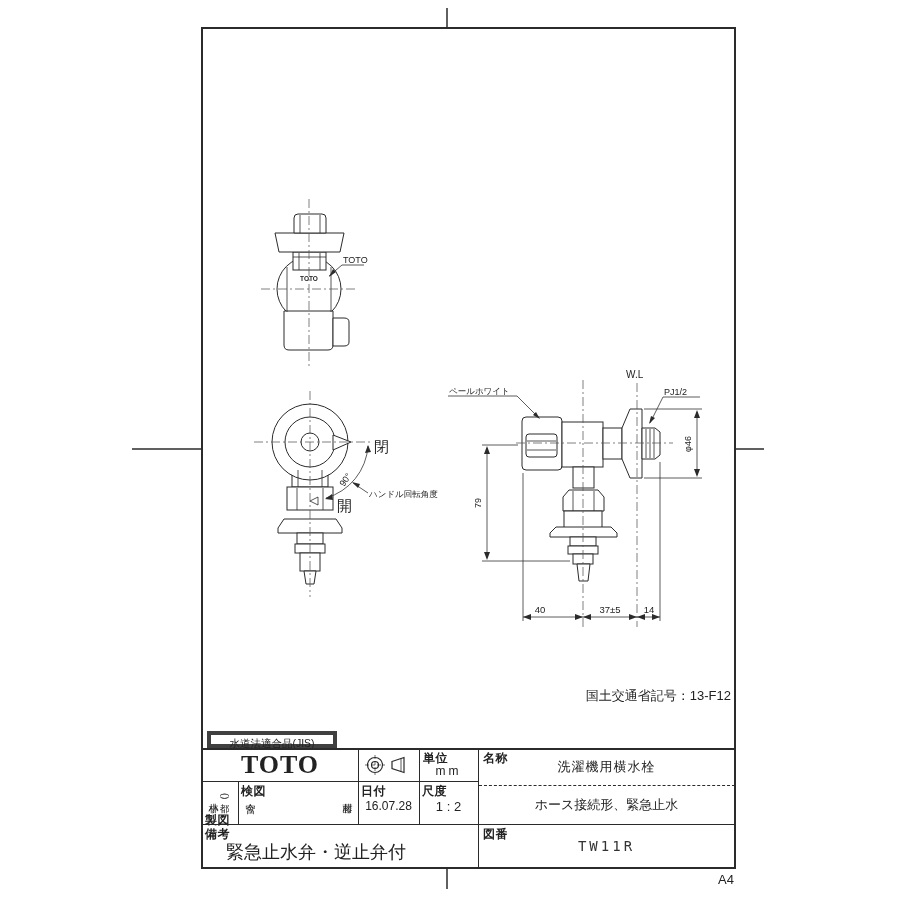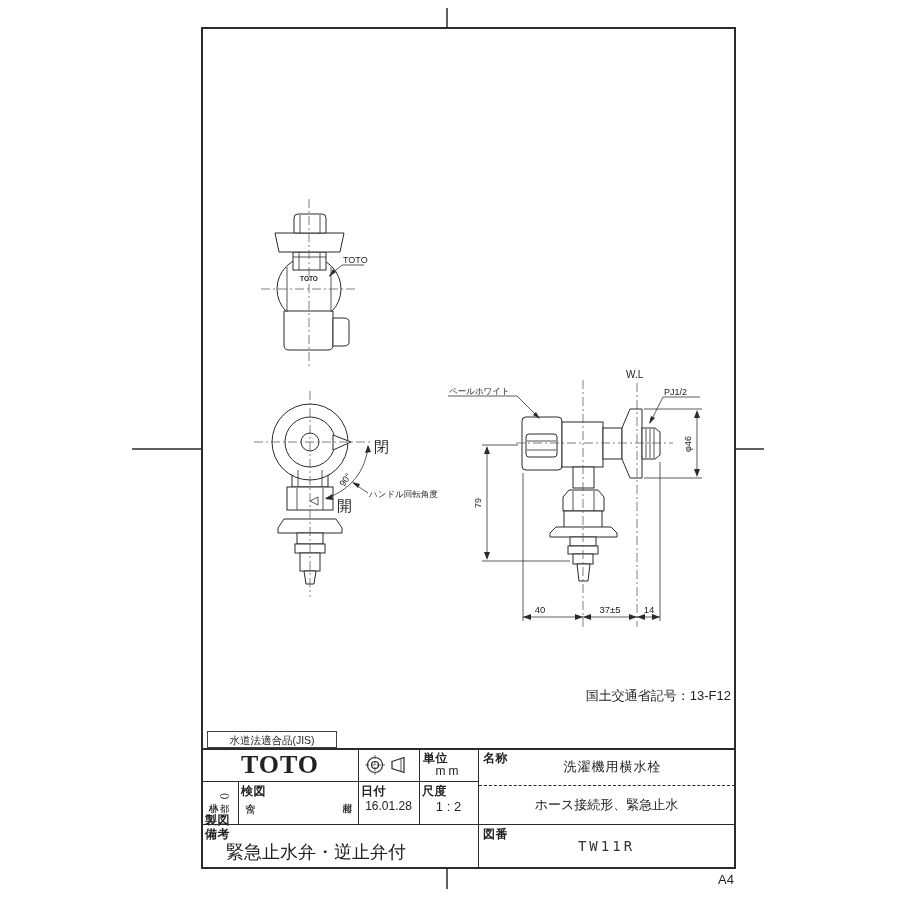--- a/index.html
+++ b/index.html
@@ -156,21 +156,21 @@
       <text x="540" y="613" text-anchor="middle" font-size="9.5">40</text>
       <text x="610" y="613" text-anchor="middle" font-size="9.5">37±5</text>
       <text x="649" y="613" text-anchor="middle" font-size="9.5">14</text>
     </g>
 
     <text x="731" y="700" text-anchor="end" font-size="13">国土交通省記号：13-F12</text>
   </svg>
 
   <div>
 
-    <div class="abs center" style="left:207px;top:731px;width:130px;height:17px;border:1px solid #404040;
+    <div class="abs center" style="left:207px;top:731px;width:130px;height:17px;border:4px solid #404040;
          font-size:10.5px;line-height:16px;box-sizing:border-box;">水道法適合品(JIS)</div>
 
     <div class="tline" style="left:202px;top:748px;width:533px;height:2px"></div>
     <div class="tline" style="left:202px;top:781px;width:277px;height:1px"></div>
     <div id="tb-dash" style="left:479px;top:785px;width:256px"></div>
     <div class="tline" style="left:202px;top:824px;width:533px;height:1px"></div>
     <div class="tline" style="left:238px;top:781px;width:1px;height:43px"></div>
     <div class="tline" style="left:358px;top:748px;width:1px;height:76px"></div>
     <div class="tline" style="left:419px;top:748px;width:1px;height:76px"></div>
     <div class="tline" style="left:478px;top:748px;width:1px;height:120px"></div>
@@ -184,33 +184,33 @@
         <path d="M1 12 H21 M11 2 V22" stroke-width="0.7" stroke-dasharray="4 2"></path>
         <polygon points="28,8.5 40,4.5 40,19.5 28,15.5"></polygon>
         <path d="M37 5.5 V18.5" stroke-width="0.8"></path>
       </g>
     </svg>
 
     <div class="lbl" style="left:423px;top:750px">単位</div>
     <div class="val center" style="left:419px;top:764px;width:59px;font-size:12px;letter-spacing:3px;">mm</div>
 
     <div class="lbl" style="left:483px;top:750px">名称</div>
-    <div class="val center" style="left:478px;top:758px;width:257px;font-size:13px;letter-spacing:1px;padding-left:6px;">洗濯機用横水栓</div>
+    <div class="val center" style="left:478px;top:758px;width:257px;font-size:13px;letter-spacing:1px;">洗濯機用横水栓</div>
     <div class="val center" style="left:478px;top:796px;width:257px;font-size:13px;">ホース接続形、緊急止水</div>
 
     <div class="lbl" style="left:205px;top:812px">製図</div>
     <div class="vert" style="left:208px;top:795px;font-size:10px;">小林</div>
     <div class="vert" style="left:220px;top:793px;font-size:9.5px;">(都)</div>
 
     <div class="lbl" style="left:241px;top:783px">検図</div>
     <div class="vert" style="left:245px;top:795px;font-size:10px;">今宮</div>
     <div class="vert" style="left:342px;top:795px;font-size:10px;">藤村</div>
 
     <div class="lbl" style="left:361px;top:783px">日付</div>
-    <div class="val center" style="left:358px;top:799px;width:61px;font-size:12px;">16.01.28</div>
+    <div class="val center" style="left:358px;top:799px;width:61px;font-size:12px;">16.07.28</div>
 
     <div class="lbl" style="left:422px;top:783px">尺度</div>
     <div class="val center" style="left:419px;top:799px;width:59px;font-size:13px;">1 : 2</div>
 
     <div class="lbl" style="left:205px;top:826px">備考</div>
     <div class="val" style="left:226px;top:840px;font-size:18px;">緊急止水弁・逆止弁付</div>
 
     <div class="lbl" style="left:483px;top:826px">図番</div>
     <div class="val center" style="left:478px;top:838px;width:257px;font-size:14px;letter-spacing:3px;
          font-family:'DejaVu Sans Mono',monospace;color:#333;">TW11R</div>

